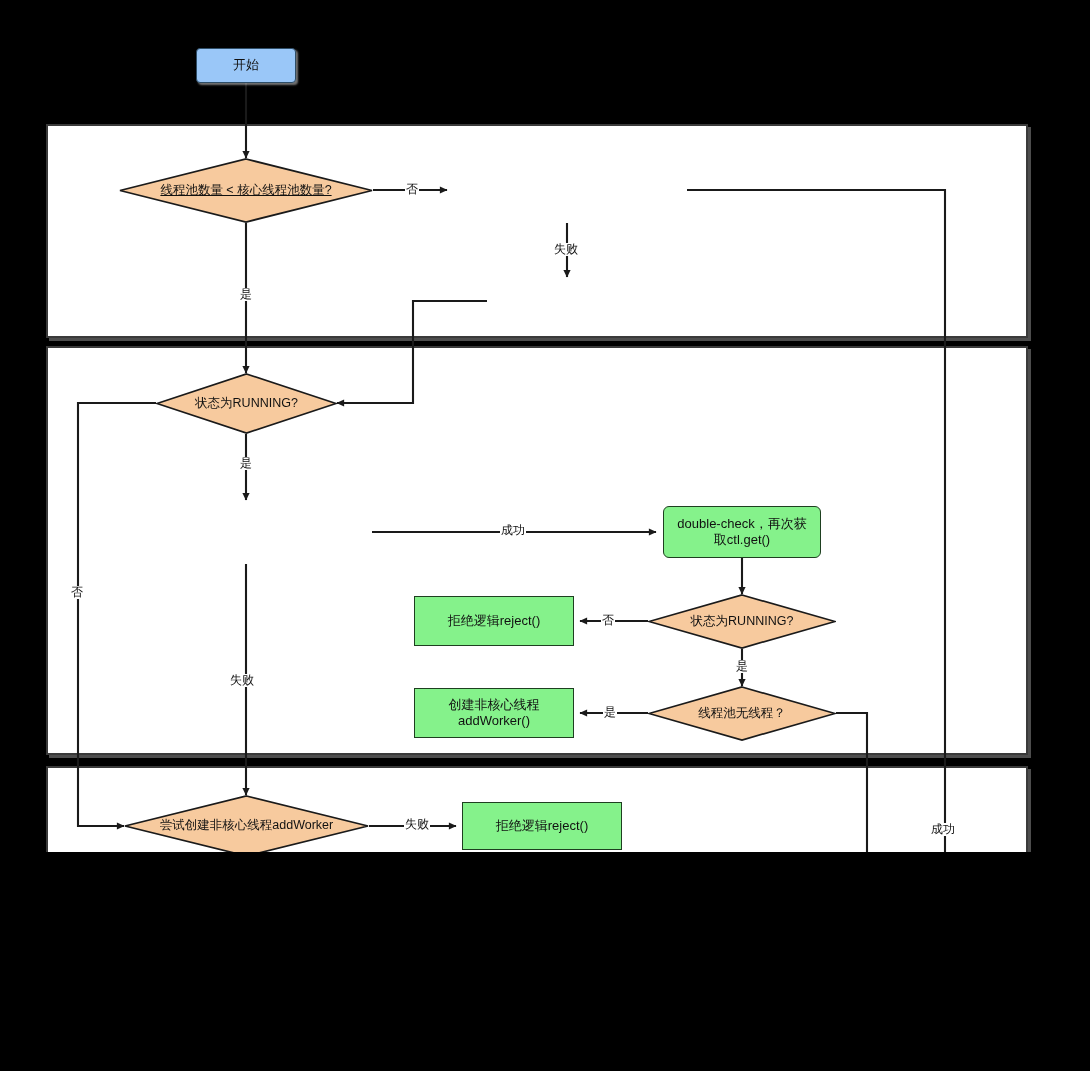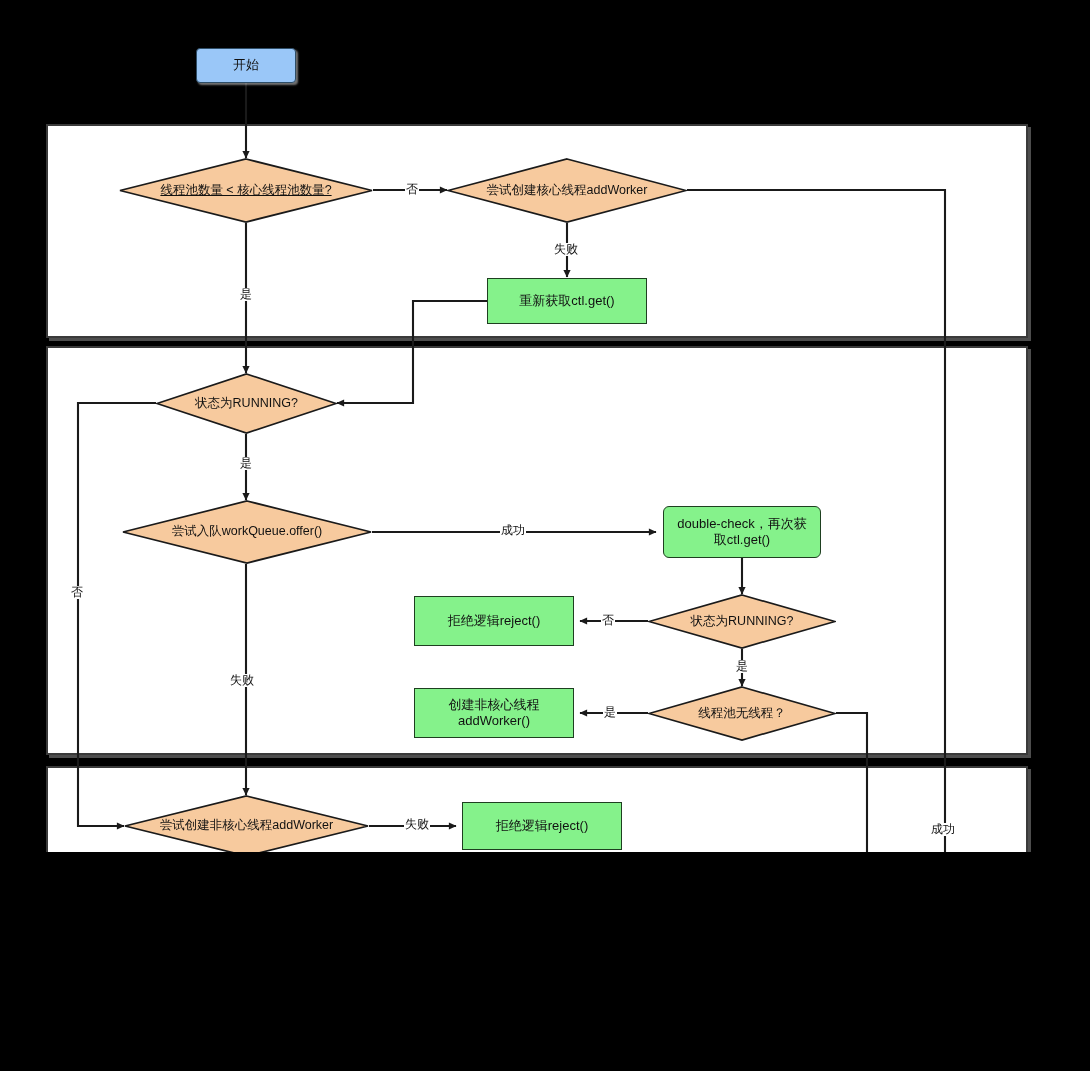--- a/index.html
+++ b/index.html
@@ -79,44 +79,29 @@
     <span>开始</span>
   </div>
 
   <div class="node dia" style="left:119px;top:158px;width:254px;height:65px;text-decoration:underline;">
     <svg class="dshape" viewBox="0 0 254 65" preserveAspectRatio="none">
       <polygon points="127,1 253,32.5 127,64 1,32.5" fill="#F7CA9E" stroke="#1a1a1a" stroke-width="1.7"></polygon>
     </svg>
     <span class="dlabel">线程池数量 &lt; 核心线程池数量?</span>
   </div>
 
-  <div class="node dia" style="left:447px;top:158px;width:240px;height:65px;">
-    <svg class="dshape" viewBox="0 0 240 65" preserveAspectRatio="none">
-      <polygon points="120,1 239,32.5 120,64 1,32.5" fill="#F7CA9E" stroke="#1a1a1a" stroke-width="1.7"></polygon>
-    </svg>
-    <span class="dlabel">尝试创建核心线程addWorker</span>
-  </div>
 
-  <div class="node proc" style="left:487px;top:278px;width:160px;height:46px;">
-    <span>重新获取ctl.get()</span>
-  </div>
 
   <div class="node dia" style="left:156px;top:373px;width:181px;height:61px;">
     <svg class="dshape" viewBox="0 0 181 61" preserveAspectRatio="none">
       <polygon points="90.5,1 180,30.5 90.5,60 1,30.5" fill="#F7CA9E" stroke="#1a1a1a" stroke-width="1.7"></polygon>
     </svg>
     <span class="dlabel">状态为RUNNING?</span>
   </div>
 
-  <div class="node dia" style="left:122px;top:500px;width:250px;height:64px;">
-    <svg class="dshape" viewBox="0 0 250 64" preserveAspectRatio="none">
-      <polygon points="125,1 249,32 125,63 1,32" fill="#F7CA9E" stroke="#1a1a1a" stroke-width="1.7"></polygon>
-    </svg>
-    <span class="dlabel">尝试入队workQueue.offer()</span>
-  </div>
 
   <div class="node proc" style="left:663px;top:506px;width:158px;height:52px;padding:0 8px;border-radius:6px;">
     <span>double-check，再次获取ctl.get()</span>
   </div>
 
   <div class="node dia" style="left:648px;top:594px;width:188px;height:55px;">
     <svg class="dshape" viewBox="0 0 188 55" preserveAspectRatio="none">
       <polygon points="94,1 187,27.5 94,54 1,27.5" fill="#F7CA9E" stroke="#1a1a1a" stroke-width="1.7"></polygon>
     </svg>
     <span class="dlabel">状态为RUNNING?</span>

